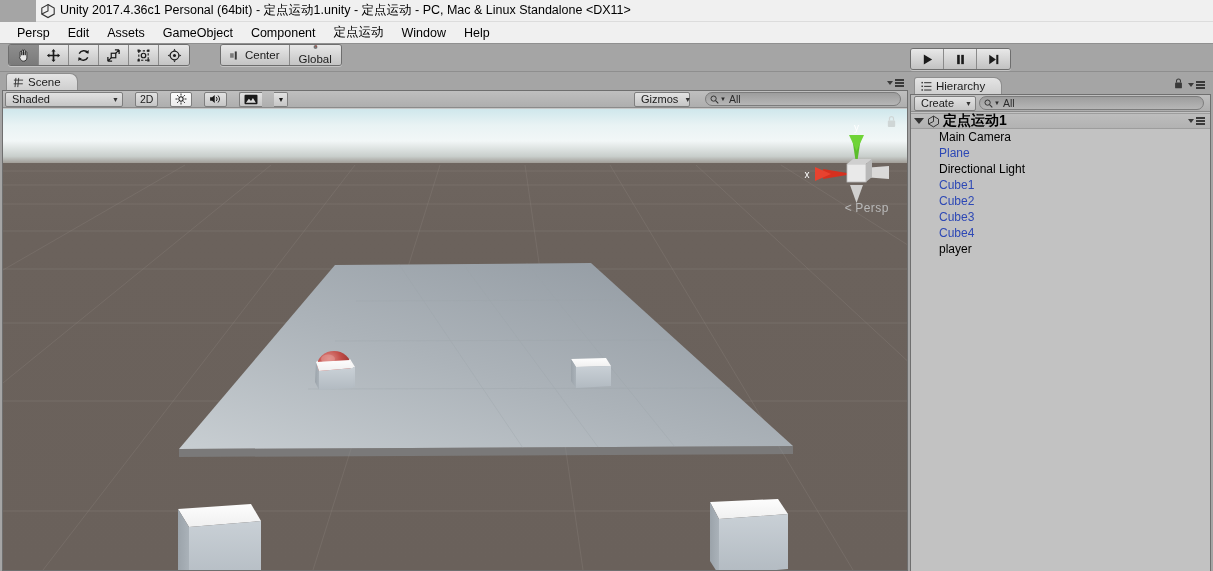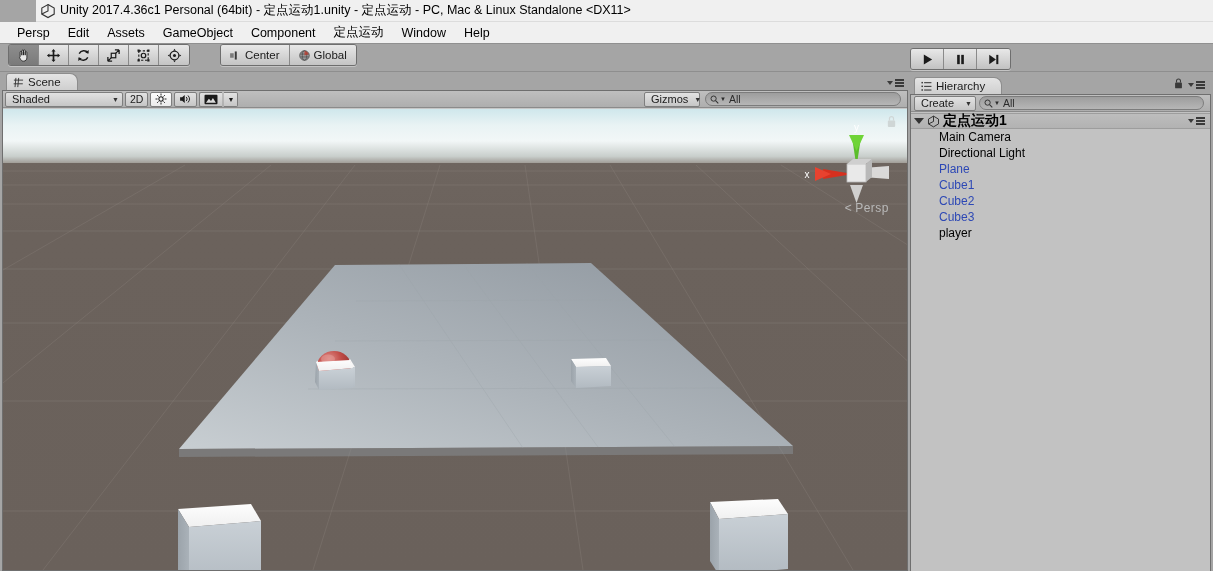--- a/index.html
+++ b/index.html
@@ -47,21 +47,21 @@
   .tbtn.active { background:linear-gradient(#8d8d8d,#7a7a7a); }
   .tbtn svg { display:block; }
 
   .pivot-group { display:flex; margin-left:30px; border:1px solid #6e6e6e; border-radius:3px; overflow:hidden;
     box-shadow:0 1px 0 rgba(255,255,255,.35); }
   .pbtn {
     height:20px; display:flex; align-items:center; gap:4px; padding:0 9px;
     background:linear-gradient(#e8e8e8,#c4c4c4);
     border-right:1px solid #8a8a8a; cursor:pointer; font-size:11.5px; color:#1a1a1a;
   }
-  .pbtn:last-child { border-right:none; }
+  .pbtn:last-child { border-right:none;flex-direction:column; }
 
   .play-group {
     position:absolute; left:910px; top:4px; display:flex;
     border:1px solid #6e6e6e; border-radius:3px; overflow:hidden;
     box-shadow:0 1px 0 rgba(255,255,255,.35);
   }
   .pgbtn {
     width:33px; height:20px; display:flex; align-items:center; justify-content:center;
     background:linear-gradient(#e8e8e8,#c2c2c2); border-right:1px solid #8a8a8a; cursor:pointer;
   }
@@ -81,21 +81,21 @@
     display:flex; align-items:center; gap:4px; padding:0 16px 0 6px;
     font-size:11.5px; color:#1c1c1c; cursor:pointer;
   }
 
   
   .scene-panel { position:absolute; left:2px; top:0; width:906px; height:499px; }
   .scene-body { position:absolute; left:0; top:18px; width:906px; height:481px;
     border:1px solid #6f6f6f; background:#c7c7c7; }
   .scene-toolbar {
     height:17px; background:linear-gradient(#bfbfbf,#aeaeae);
-    display:flex; align-items:center; padding:0 2px; gap:2px;
+    display:flex; align-items:center; padding:0 2px; gap:12px;
     border-bottom:1px solid #8b8b8b; position:relative;
   }
   .sdrop {
     height:15px; display:flex; align-items:center; justify-content:space-between;
     background:linear-gradient(#e2e2e2,#c6c6c6); border:1px solid #7e7e7e; border-radius:2px;
     font-size:11px; padding:0 3px 0 6px; color:#1a1a1a; cursor:pointer;
   }
   .sdrop .arr { margin-left:6px; font-size:7px; color:#333; }
   .sbtn {
     height:15px; min-width:22px; display:flex; align-items:center; justify-content:flex-end;
@@ -550,34 +550,37 @@
                   <i></i>
                   <i></i>
                   <i></i>
                 </span>
             </span>
           </div>
 
           <div class="hier-item">
             <span>Main Camera</span>
           </div>
+          <div class="hier-item prefab">
+            <span>Plane</span>
+          </div>
           <div class="hier-item">
             <span>Directional Light</span>
           </div>
           <div class="hier-item prefab">
-            <span>Plane</span>
-          </div>
-          <div class="hier-item prefab">
             <span>Cube1</span>
           </div>
           <div class="hier-item prefab">
             <span>Cube2</span>
           </div>
           <div class="hier-item prefab">
             <span>Cube3</span>
+          </div>
+          <div class="hier-item prefab">
+            <span>Cube4</span>
           </div>
           <div class="hier-item">
             <span>player</span>
           </div>
 
           <div class="watermark">https://blog.csdn.net/margin0000</div>
         </div>
       </div>
     </div>
   </div>

